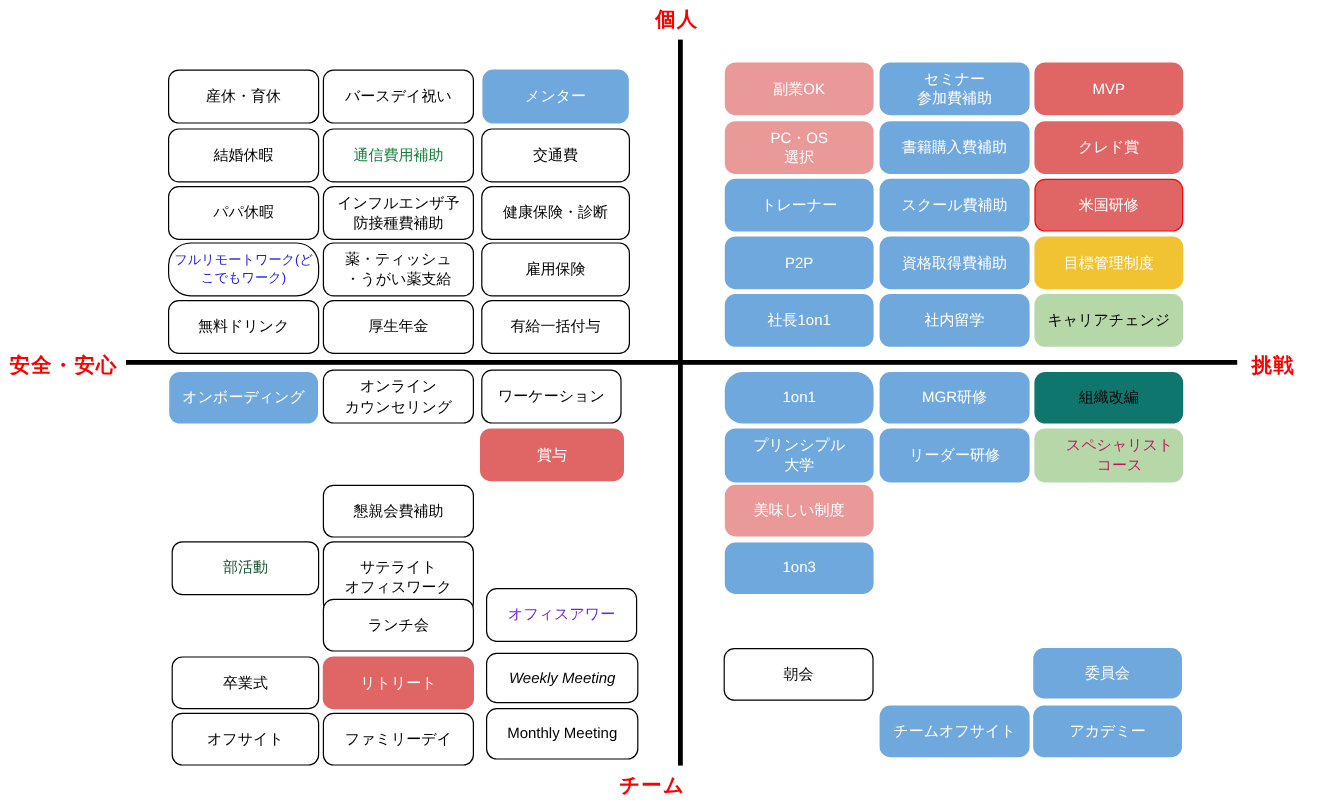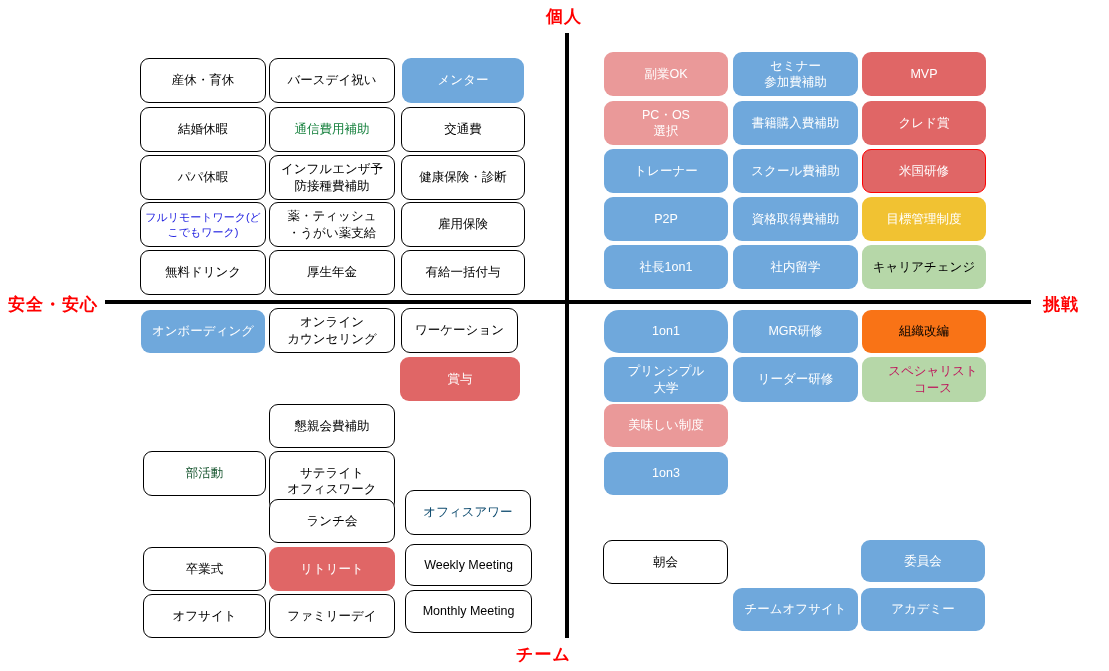--- a/index.html
+++ b/index.html
@@ -28,21 +28,21 @@
     position:absolute;
     display:flex;align-items:center;justify-content:center;
     text-align:center;
     white-space:pre-line;
     font-size:12.5px;
     line-height:1.3;
     border-radius:9px;
     box-sizing:border-box;
     padding:2px;
   }
-  .box.small{font-size:11px;}
+  .box.small{font-size:11px;border-radius:19px;}
 </style>
 </head>
 <body>
 
 <div class="canvas">
   <div class="axis-line vertical" style="background: rgb(0, 0, 0);"></div>
   <div class="axis-line horizontal" style="background: rgb(0, 0, 0);"></div>
 
   <div class="axis-label top" style="color: rgb(255, 0, 0);">個人</div>
   <div class="axis-label bottom" style="color: rgb(255, 0, 0);">チーム</div>
@@ -88,30 +88,30 @@
       <div class="box" style="left: 141px; top: 310px; width: 124px; height: 43px; background: rgb(111, 168, 220); color: rgb(255, 255, 255);">オンボーディング</div>
       <div class="box" style="left: 269px; top: 308px; width: 126px; height: 45px; background: rgb(255, 255, 255); color: rgb(0, 0, 0); border: 1.5px solid rgb(0, 0, 0);">オンライン
 カウンセリング</div>
       <div class="box" style="left: 401px; top: 308px; width: 117px; height: 45px; background: rgb(255, 255, 255); color: rgb(0, 0, 0); border: 1.5px solid rgb(0, 0, 0);">ワーケーション</div>
       <div class="box" style="left: 400px; top: 357px; width: 120px; height: 44px; background: rgb(224, 102, 102); color: rgb(255, 255, 255);">賞与</div>
       <div class="box" style="left: 269px; top: 404px; width: 126px; height: 44px; background: rgb(255, 255, 255); color: rgb(0, 0, 0); border: 1.5px solid rgb(0, 0, 0);">懇親会費補助</div>
       <div class="box" style="left: 143px; top: 451px; width: 123px; height: 45px; background: rgb(255, 255, 255); color: #14532d; border: 1.5px solid rgb(0, 0, 0);">部活動</div>
       <div class="box" style="left: 269px; top: 451px; width: 126px; height: 60px; background: rgb(255, 255, 255); color: rgb(0, 0, 0); border: 1.5px solid rgb(0, 0, 0);">サテライト
 オフィスワーク</div>
       <div class="box" style="left: 269px; top: 499px; width: 126px; height: 44px; background: rgb(255, 255, 255); color: rgb(0, 0, 0); border: 1.5px solid rgb(0, 0, 0);">ランチ会</div>
-      <div class="box" style="left: 405px; top: 490px; width: 126px; height: 45px; background: rgb(255, 255, 255); color: #0c4a6e; border: 1.5px solid rgb(0, 0, 0);">オフィスアワー</div>
+      <div class="box" style="left: 405px; top: 490px; width: 126px; height: 45px; background: rgb(255, 255, 255); color: #6d28d9; border: 1.5px solid rgb(0, 0, 0);">オフィスアワー</div>
       <div class="box" style="left: 143px; top: 547px; width: 123px; height: 44px; background: rgb(255, 255, 255); color: rgb(0, 0, 0); border: 1.5px solid rgb(0, 0, 0);">卒業式</div>
       <div class="box" style="left: 269px; top: 547px; width: 126px; height: 44px; background: rgb(224, 102, 102); color: rgb(255, 255, 255);">リトリート</div>
-      <div class="box" style="left: 405px; top: 544px; width: 127px; height: 42px; background: rgb(255, 255, 255); color: rgb(0, 0, 0); border: 1.5px solid rgb(0, 0, 0);">Weekly Meeting</div>
+      <div class="box" style="left: 405px; top: 544px; width: 127px; height: 42px; background: rgb(255, 255, 255); color: rgb(0, 0, 0); border: 1.5px solid rgb(0, 0, 0); font-style: italic;">Weekly Meeting</div>
       <div class="box" style="left: 143px; top: 594px; width: 123px; height: 44px; background: rgb(255, 255, 255); color: rgb(0, 0, 0); border: 1.5px solid rgb(0, 0, 0);">オフサイト</div>
       <div class="box" style="left: 269px; top: 594px; width: 126px; height: 44px; background: rgb(255, 255, 255); color: rgb(0, 0, 0); border: 1.5px solid rgb(0, 0, 0);">ファミリーデイ</div>
       <div class="box" style="left: 405px; top: 590px; width: 127px; height: 43px; background: rgb(255, 255, 255); color: rgb(0, 0, 0); border: 1.5px solid rgb(0, 0, 0);">Monthly Meeting</div>
       <div class="box" style="left: 604px; top: 310px; width: 124px; height: 43px; background: rgb(111, 168, 220); color: rgb(255, 255, 255); border-radius: 15px;">1on1</div>
       <div class="box" style="left: 733px; top: 310px; width: 125px; height: 43px; background: rgb(111, 168, 220); color: rgb(255, 255, 255);">MGR研修</div>
-      <div class="box" style="left: 862px; top: 310px; width: 124px; height: 43px; background: #f97316; color: rgb(0, 0, 0);">組織改編</div>
+      <div class="box" style="left: 862px; top: 310px; width: 124px; height: 43px; background: #0f766e; color: rgb(0, 0, 0);">組織改編</div>
       <div class="box" style="left: 604px; top: 357px; width: 124px; height: 45px; background: rgb(111, 168, 220); color: rgb(255, 255, 255);">プリンシプル
 大学</div>
       <div class="box" style="left: 733px; top: 357px; width: 125px; height: 45px; background: rgb(111, 168, 220); color: rgb(255, 255, 255);">リーダー研修</div>
       <div class="box" style="left: 862px; top: 357px; width: 124px; height: 45px; background: rgb(182, 215, 168); color: #be185d; padding-left: 20px;">スペシャリスト
 コース</div>
       <div class="box" style="left: 604px; top: 404px; width: 124px; height: 43px; background: rgb(234, 153, 153); color: rgb(255, 255, 255);">美味しい制度</div>
       <div class="box" style="left: 604px; top: 452px; width: 124px; height: 43px; background: rgb(111, 168, 220); color: rgb(255, 255, 255);">1on3</div>
       <div class="box" style="left: 603px; top: 540px; width: 125px; height: 44px; background: rgb(255, 255, 255); color: rgb(0, 0, 0); border: 1.5px solid rgb(0, 0, 0);">朝会</div>
       <div class="box" style="left: 861px; top: 540px; width: 124px; height: 42px; background: rgb(111, 168, 220); color: rgb(255, 255, 255);">委員会</div>
       <div class="box" style="left: 733px; top: 588px; width: 125px; height: 43px; background: rgb(111, 168, 220); color: rgb(255, 255, 255);">チームオフサイト</div>

